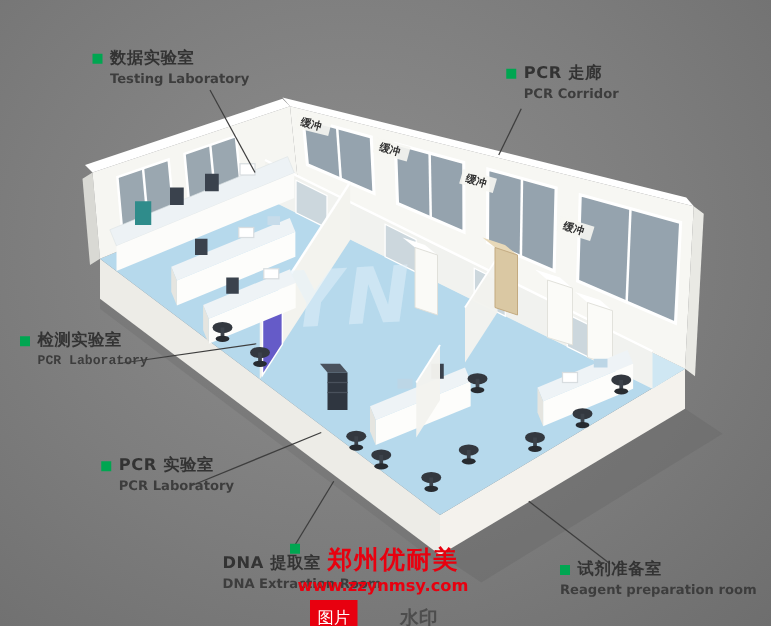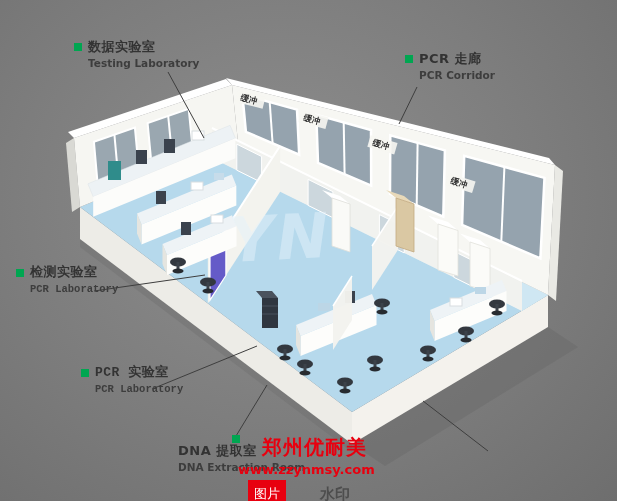--- a/index.html
+++ b/index.html
@@ -13,21 +13,21 @@
   .callout{position:absolute;z-index:20;line-height:1.15;}
   .callout .row{display:flex;align-items:center;gap:6px;}
   .bullet{width:8px;height:8px;background:#00a651;flex:0 0 auto;}
   .bullet.floating{position:absolute;left:54px;top:-9px;}
   .zh{font-size:13px;font-weight:bold;color:#333333;letter-spacing:0.5px;white-space:nowrap;}
   .en{font-size:10.5px;font-weight:bold;color:#3d3d3d;margin-top:2px;white-space:nowrap;}
   .en.indent{margin-left:14px;}
   #c-testing {left:74px; top:40px;}
   #c-corridor{left:405px;top:52px;}
   #c-inspect {left:16px; top:266px;font-family:Liberation Mono, monospace;}
-  #c-pcrlab  {left:81px; top:366px;font-family:Liberation Mono, monospace;}
+  #c-pcrlab  {left:81px; top:366px;}
   #c-dna     {left:178px;top:444px;}
   #c-reagent {left:448px;top:449px;}
   
   .wm{position:absolute;left:238px;top:434px;z-index:30;}
   .wm-company{color:#e8000f;font-weight:bold;font-size:20px;margin-left:24px;letter-spacing:1px;}
   .wm-site{color:#e8000f;font-weight:bold;font-size:13px;margin-left:0;margin-top:1px;}
   .wm-tags{display:flex;gap:34px;margin-left:10px;margin-top:3px;align-items:center;}
   .wm-chip{background:#e8000f;color:#ffffff;font-weight:normal;font-size:13px;padding:5px 6px;}
   .wm-plain{color:#4d4d4d;font-weight:bold;font-size:15px;}
 </style>
@@ -273,20 +273,27 @@
     </div>
     <div class="en indent">PCR Laboratory</div>
   </div>
 
   <div class="callout" id="c-dna">
     <span class="bullet floating"></span>
     <div class="zh">DNA 提取室</div>
     <div class="en">DNA Extraction Room</div>
   </div>
 
+  <div class="callout" id="c-reagent">
+    <div class="row">
+      <span class="bullet"></span>
+      <span class="zh">试剂准备室</span>
+    </div>
+    <div class="en">Reagent preparation room</div>
+  </div>
 
   <div class="wm">
     <div class="wm-company">郑州优耐美</div>
     <div class="wm-site">www.zzynmsy.com</div>
     <div class="wm-tags">
       <span class="wm-chip">图片</span>
       <span class="wm-plain">水印</span>
     </div>
   </div>
 

